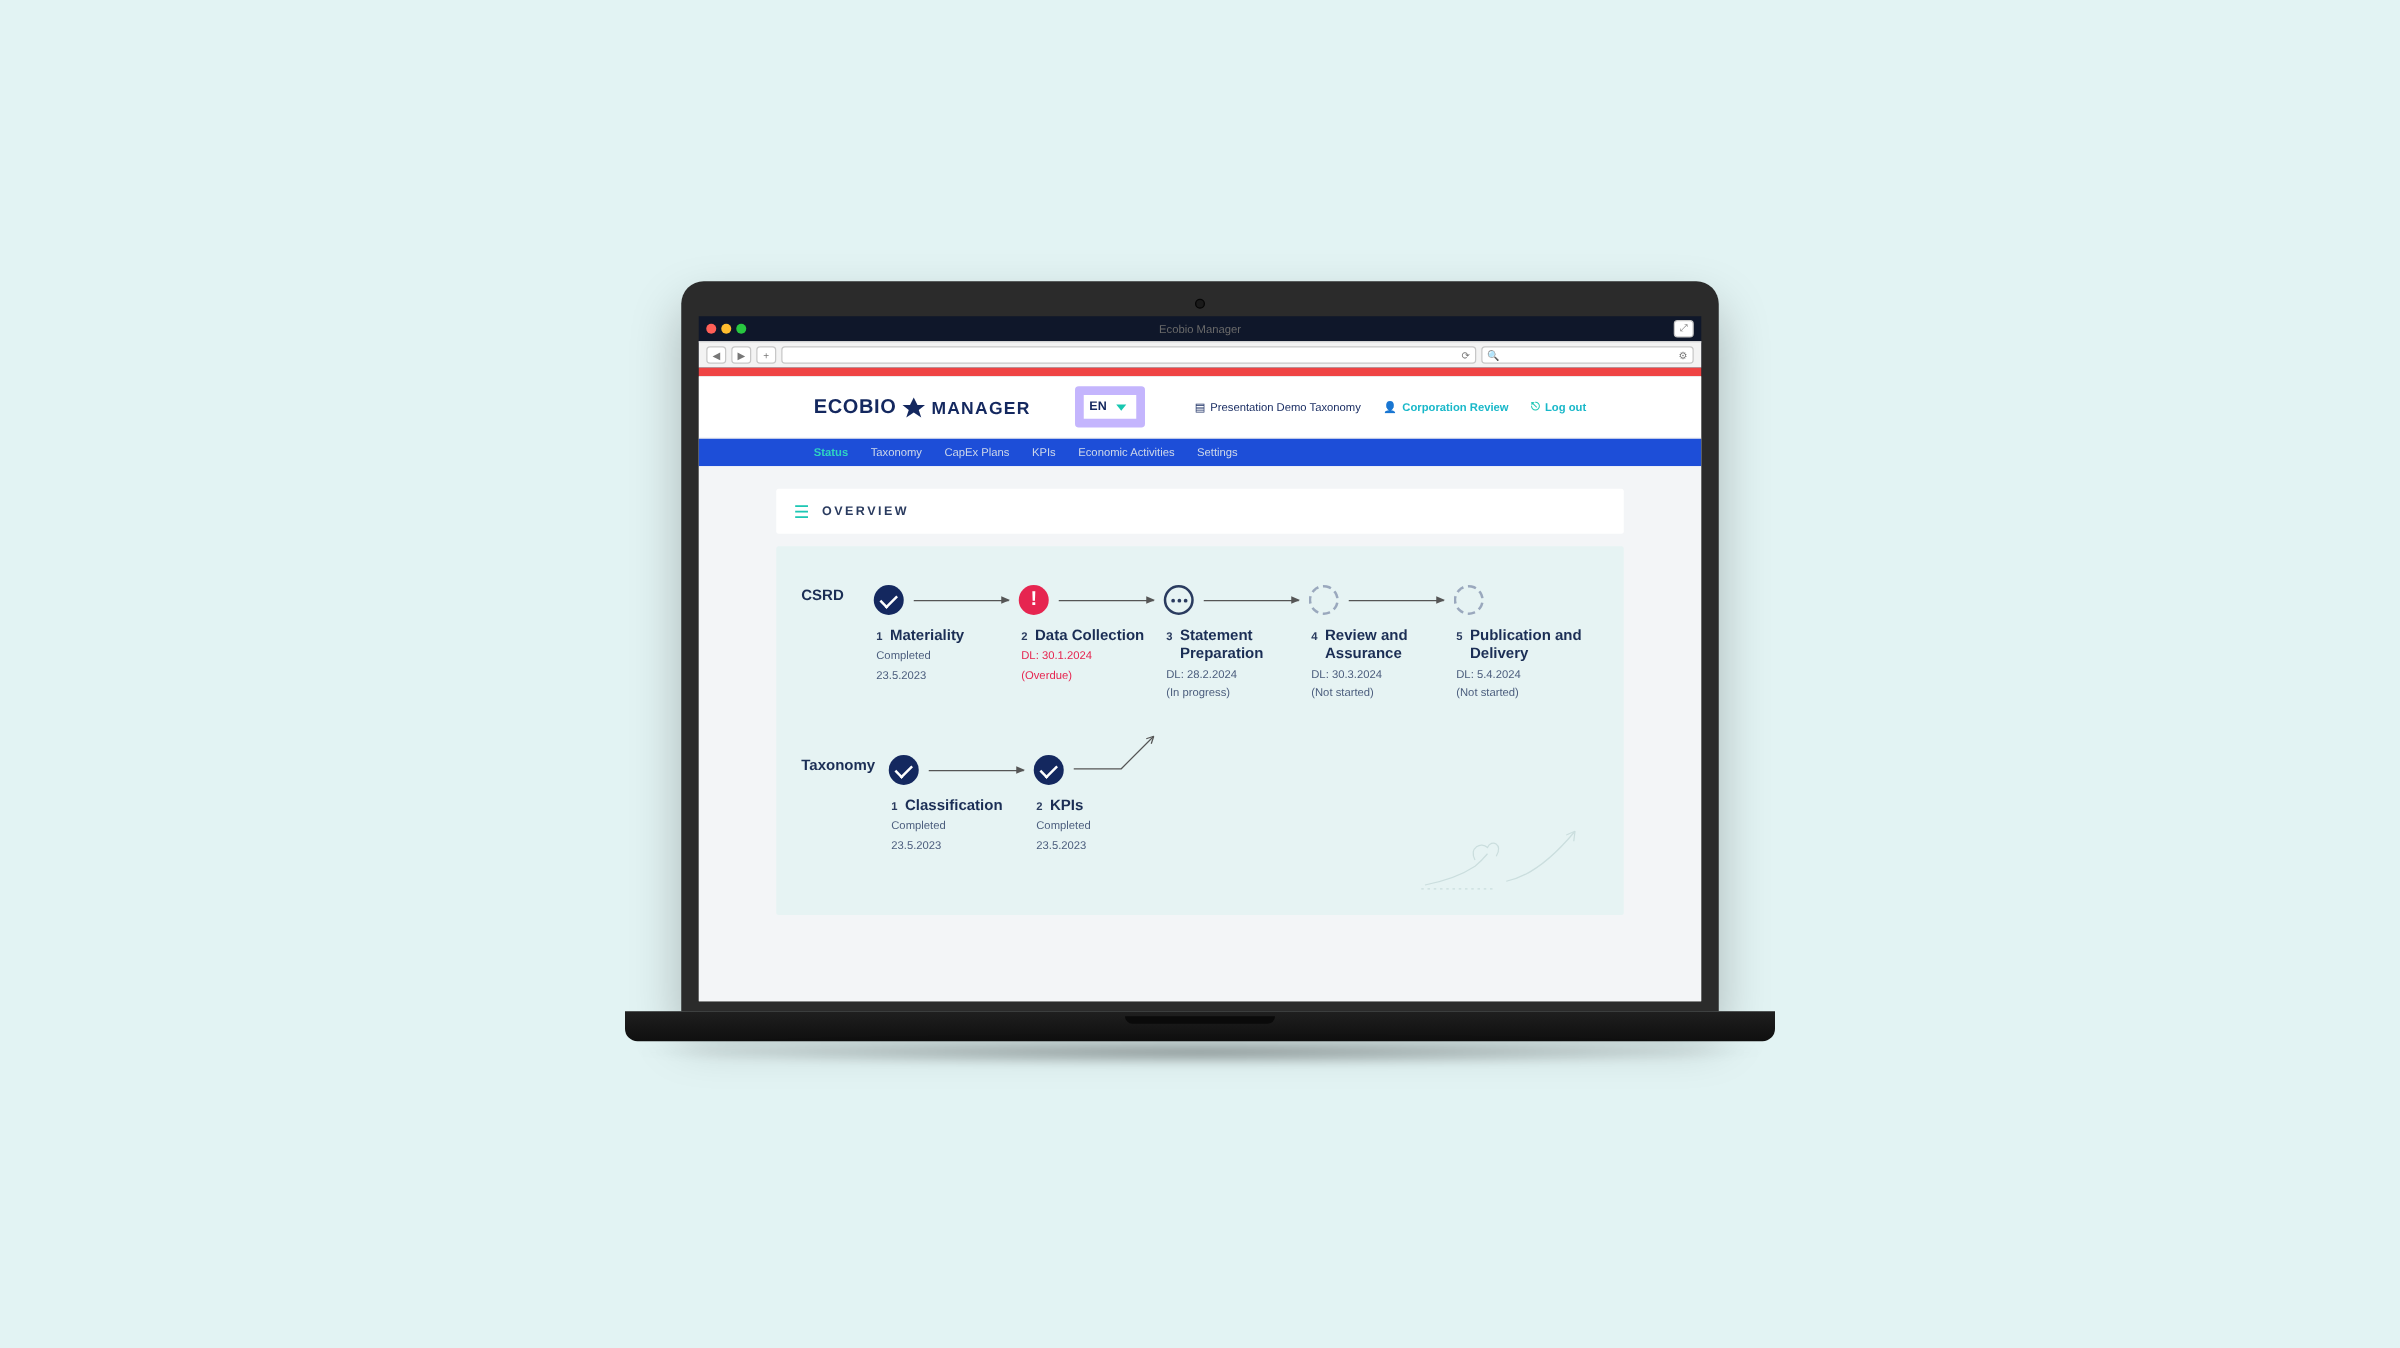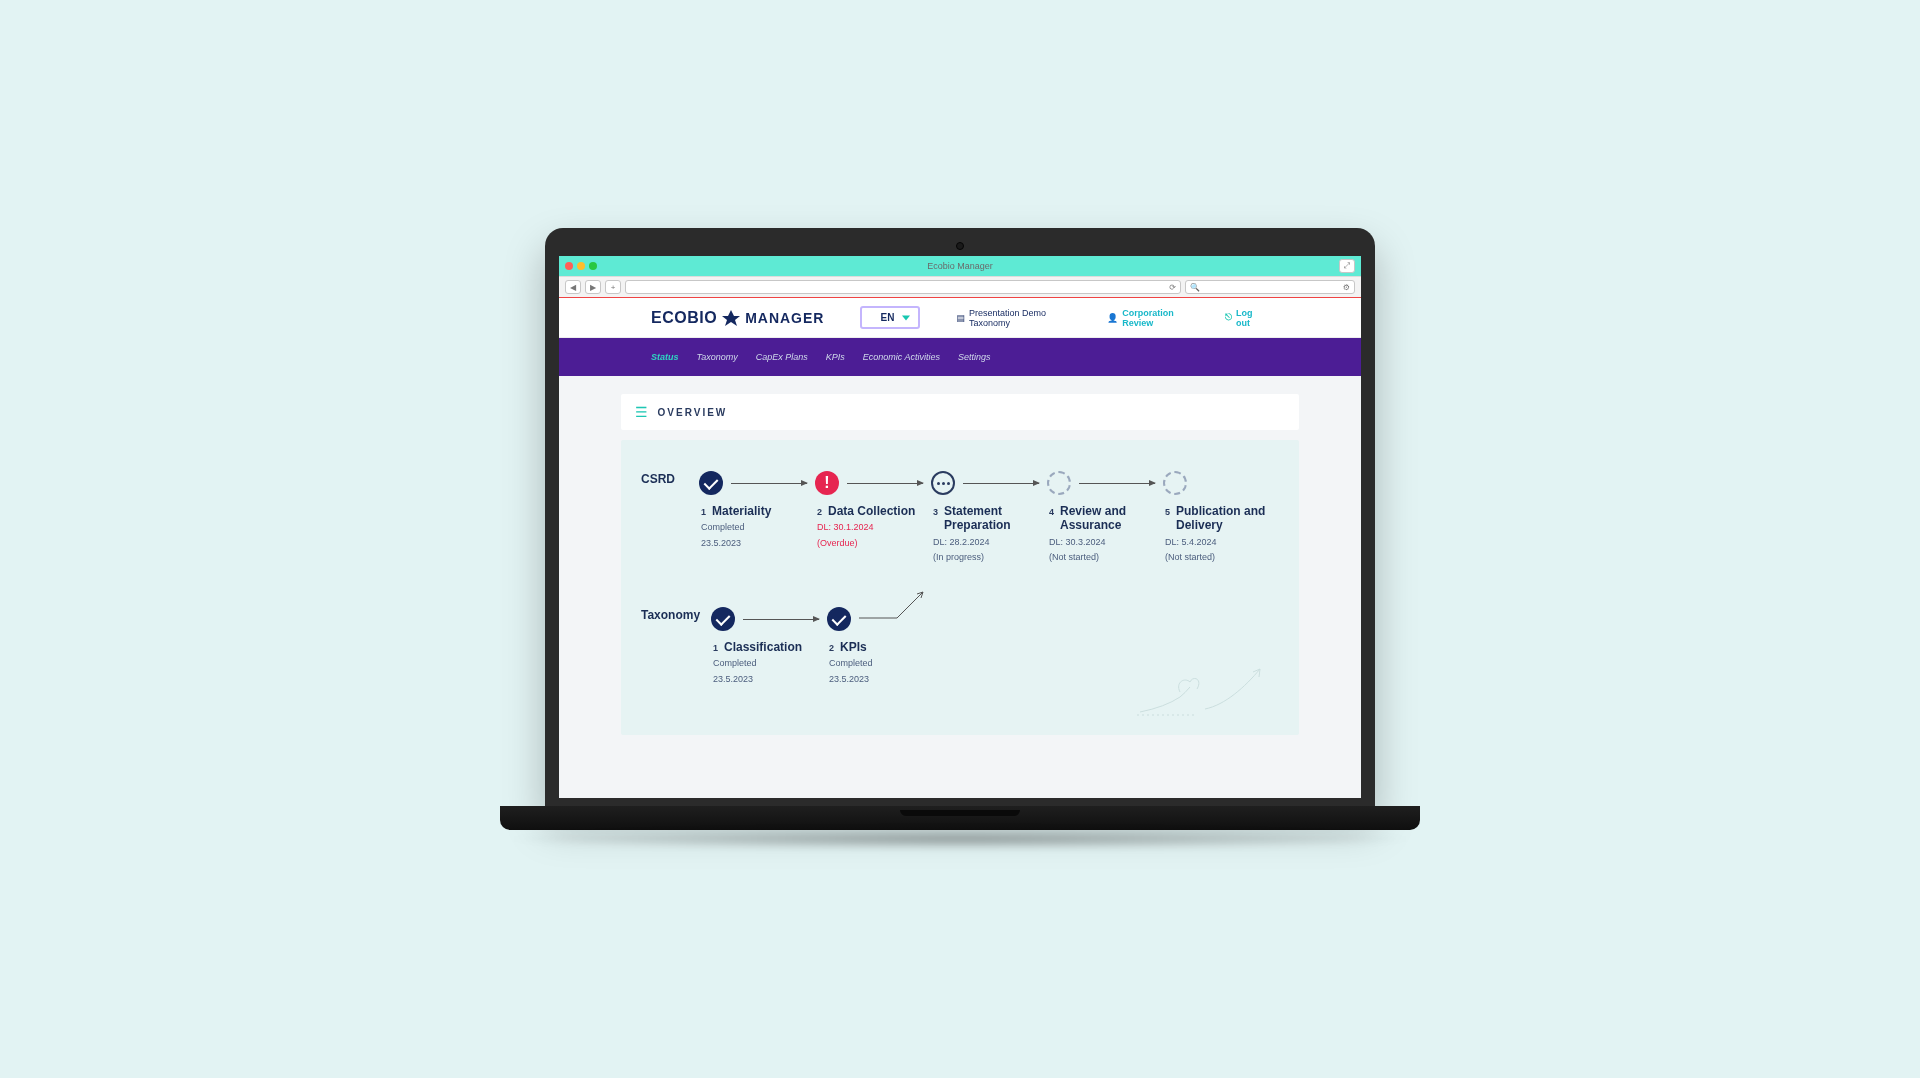--- a/index.html
+++ b/index.html
@@ -1,47 +1,47 @@
 <!DOCTYPE html>
 <html><head>
 <meta charset="utf-8">
 <style>
 * { margin:0; padding:0; box-sizing:border-box; font-family: Arial, Helvetica, sans-serif; }
 body { background:#e2f3f3; width:1920px; height:1078px; display:flex; align-items:center; justify-content:center; }
 .laptop { width:830px; position:relative; }
 .screen-frame { background:#2b2b2b; border-radius:18px 18px 0 0; padding:14px 14px 8px 14px; box-shadow:0 20px 40px rgba(0,0,0,.25); }
 .camera { width:8px; height:8px; background:#1a1a1a; border:1px solid #050505; border-radius:50%; margin:0 auto 6px; }
-.chrome { background:#5eead4; border-bottom:1px solid #ef4444; font-size:9px; color:#555; }
+.chrome { background:#0f172a; border-bottom:7px solid #ef4444; font-size:9px; color:#555; }
 .titlebar { display:flex; align-items:center; padding:3px 6px; position:relative; }
 .traffic { display:flex; gap:4px; }
 .traffic span { width:8px; height:8px; border-radius:50%; display:block; }
 .tl-red{background:#ff5f57;} .tl-yel{background:#ffbd2e;} .tl-grn{background:#28c840;}
 .win-title { position:absolute; left:0; right:0; text-align:center; font-size:9px; color:#6a6a6a; pointer-events:none;}
 .toolbar { display:flex; align-items:center; gap:4px; padding:3px 6px; background:#f3f3f3; border-top:1px solid #dcdcdc;}
 .nav-btn { width:16px; height:14px; background:#fff; border:1px solid #c7c7c7; border-radius:3px; display:flex; align-items:center; justify-content:center; font-size:8px; color:#777;}
 .addr { flex:1; height:14px; background:#fff; border:1px solid #c7c7c7; border-radius:3px; display:flex; align-items:center; justify-content:space-between; padding:0 4px;}
 .addr .refresh{font-size:8px;color:#777;}
 .search-box{ width:170px; height:14px; background:#fff; border:1px solid #c7c7c7; border-radius:3px; display:flex; align-items:center; padding:0 4px; gap:3px;}
 .search-box input{ border:none; outline:none; font-size:8px; flex:1; background:transparent;}
 .viewport { background:#fff; height:500px; overflow:hidden; position:relative; }
 .topbar { display:flex; align-items:center; padding:8px 92px 8px 92px; gap:18px; background:#fff; border-bottom:1px solid #eee;justify-content:space-between;}
 .logo { display:flex; align-items:center; gap:4px; font-weight:700; color:#14285f; font-size:16px; letter-spacing:.5px;}
 .logo .em { display:inline-flex; align-items:center; justify-content:center; width:20px; height:20px;}
 .logo-mgr{ font-weight:700; color:#14285f; font-size:14px; letter-spacing:1px;}
-.lang { margin-left:18px; border:2px solid #c4b5fd; border-radius:3px; padding:4px 24px 4px 18px; font-size:10px; color:#14285f; position:relative; font-weight:600;}
+.lang { margin-left:18px; border:7px solid #c4b5fd; border-radius:3px; padding:4px 24px 4px 4px; font-size:10px; color:#14285f; position:relative; font-weight:600;}
 .lang::after{ content:''; position:absolute; right:8px; top:50%; width:0;height:0;border-left:4px solid transparent;border-right:4px solid transparent;border-top:5px solid #17c7b0; transform:translateY(-50%);}
 .topbar .spacer{flex:1;}
 .tb-item{ font-size:9px; color:#14285f; display:flex; align-items:center; gap:4px;}
 .tb-item.link{ color:#19b8c9; font-weight:600; cursor:pointer;}
 .tb-item .ico{ font-size:9px; color:#14285f;}
 .tb-item .ico.exit{color:#1ec7b4;}
 .menu1 { background:#1ec7b4; display:flex; padding:0 92px; gap:18px; align-items:center; height:24px;}
 .menu1 a { font-size:9px; color:#fff; text-decoration:none; font-weight:600; }
 .menu1 .right{ margin-left:auto; display:flex; gap:14px;}
-.menu2 { background:#4c1d95; display:flex; padding:0 92px; gap:18px; align-items:center; height:38px;font-style:italic;}
+.menu2 { background:#1d4ed8; display:flex; padding:0 92px; gap:18px; align-items:center; height:22px;}
 .menu2 a { font-size:9px; color:#cfd9ea; text-decoration:none;}
 .menu2 a.active{ color:#2fd4c1; font-weight:600;}
 .page { background:#f3f5f7; padding:18px 62px 40px; min-height:430px;}
 .card-title { background:#fff; border-radius:2px; padding:10px 14px; display:flex; align-items:center; gap:10px; margin-bottom:10px;}
 .card-title .bars{ color:#1ec7b4; font-size:14px;}
 .card-title h2{ font-size:10px; letter-spacing:2px; color:#2a3b5f; font-weight:700;}
 .panel { background:#e6f3f3; border-radius:2px; padding:30px 20px 50px 20px; position:relative;}
 .track { display:flex; align-items:flex-start; margin-bottom:43px;}
 .track .label{ width:70px; font-size:12px; color:#1b2e55; font-weight:600; padding-top:2px;}
 .steps{ display:flex; flex:1; }

